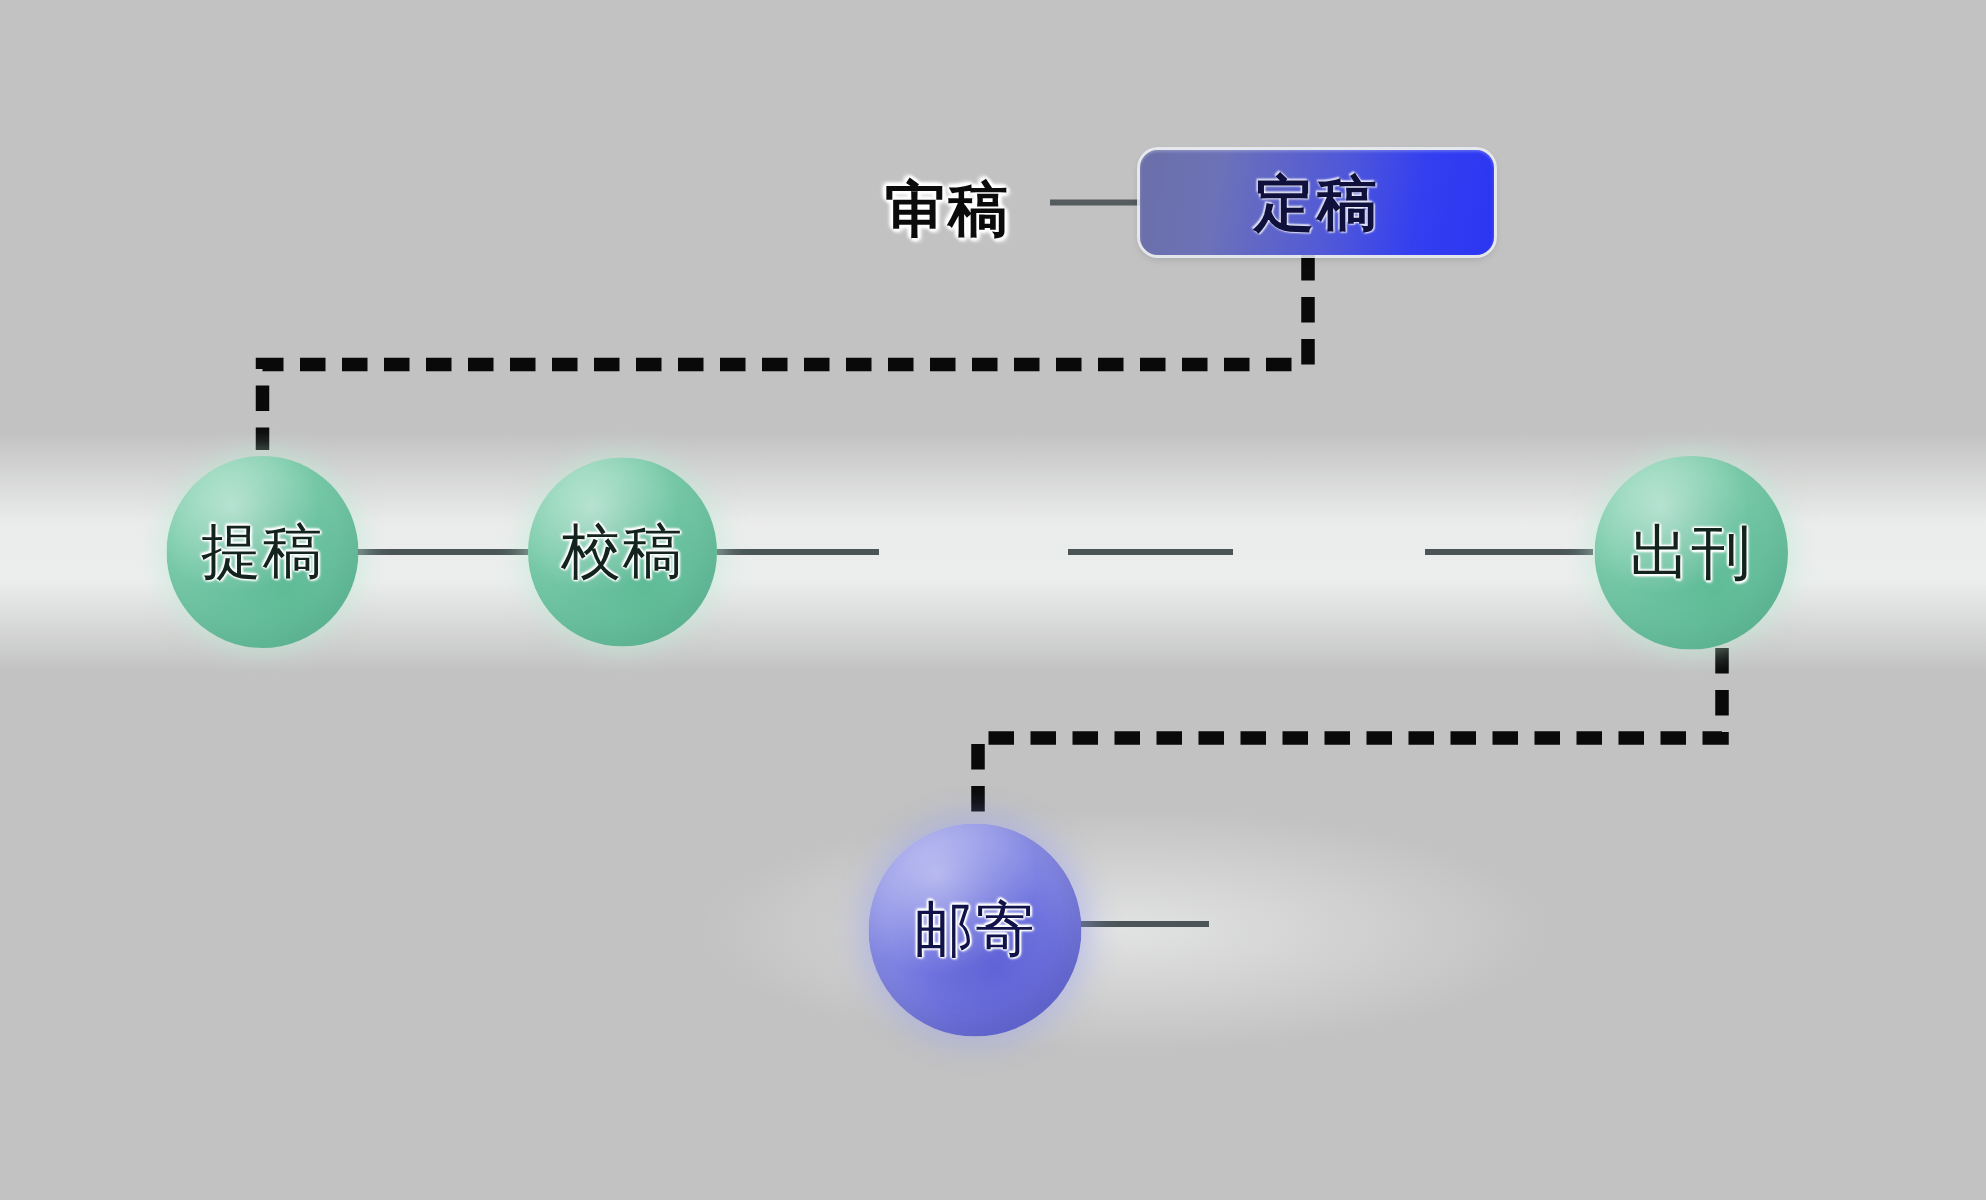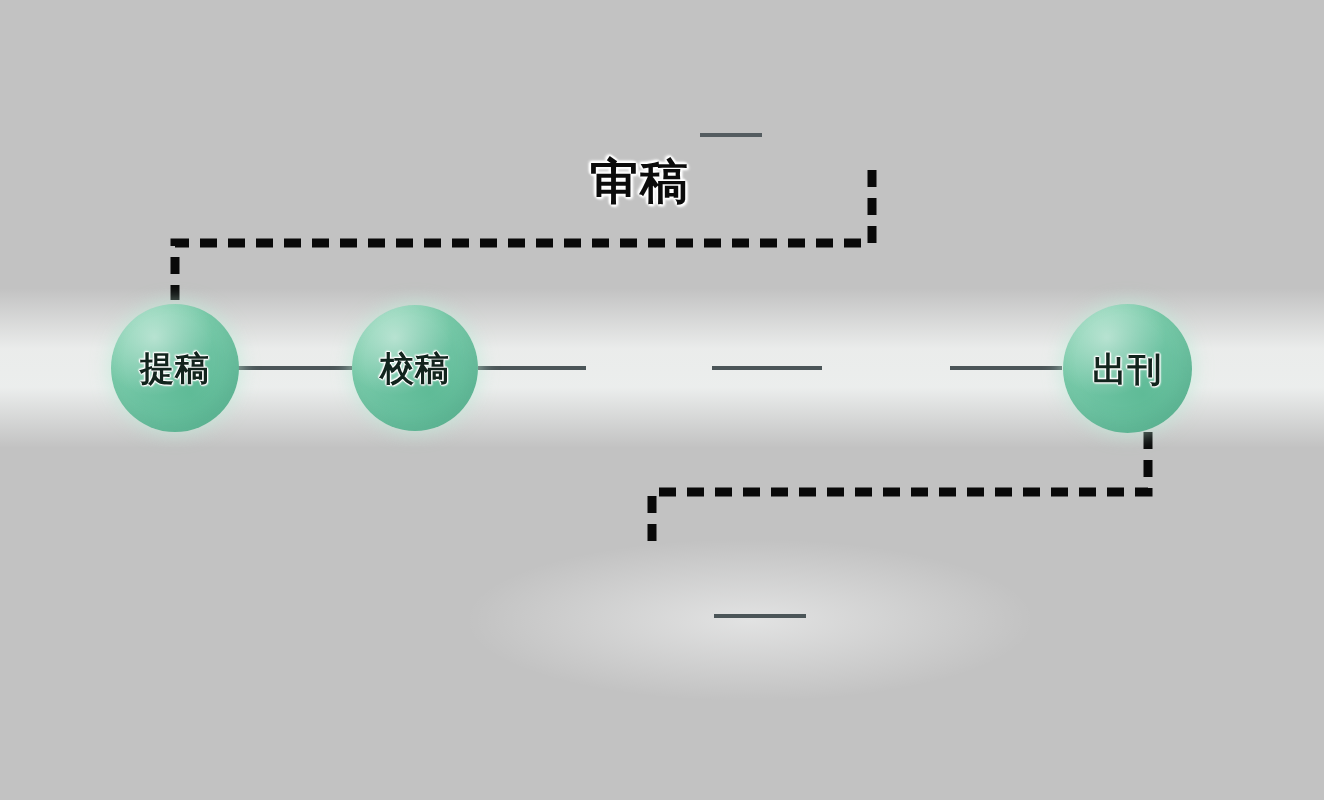--- a/index.html
+++ b/index.html
@@ -26,22 +26,22 @@
 
   svg.layer{position:absolute;left:0;top:0;width:1324px;height:800px;overflow:visible;}
   svg.layer.under{z-index:1;}
 
   .node{
     position:absolute;border-radius:50%;
     display:flex;align-items:center;justify-content:center;
     z-index:2;
   }
   .node .lbl{
-    font-weight:700;
-    font-size:34px;
+    font-weight:400;
+    font-size:40px;
     letter-spacing:1px;
     line-height:1;
     white-space:nowrap;
     text-shadow:
       0 0 2px #ffffff,
       1px 0 1px #ffffff, -1px 0 1px #ffffff,
       0 1px 1px #ffffff, 0 -1px 1px #ffffff,
       1px 1px 2px #ffffff, -1px -1px 2px #ffffff;
   }
   .node.green{
@@ -76,28 +76,27 @@
   }
   .boxnode .lbl{
     font-weight:700;font-size:40px;letter-spacing:2px;color:#10103c;white-space:nowrap;
     text-shadow:
       0 0 2px rgba(255,255,255,.85),
       1px 1px 1px rgba(255,255,255,.7), -1px -1px 1px rgba(255,255,255,.7);
   }
 
   .freelabel{
     position:absolute;
-    font-weight:700;font-size:48px;letter-spacing:2px;
+    font-weight:700;font-size:40px;letter-spacing:2px;
     color:#0b0b0b;white-space:nowrap;z-index:2;
     text-shadow:
       0 0 3px #ffffff,
       2px 0 2px #ffffff, -2px 0 2px #ffffff,
       0 2px 2px #ffffff, 0 -2px 2px #ffffff,
       2px 2px 3px #ffffff, -2px -2px 3px #ffffff;
-    margin-top: 38px;
   }
 </style>
 </head>
 <body>
 
 <div id="stage">
 
   <div class="wash-row"></div>
   <div class="wash-bottom"></div>
 
@@ -110,32 +109,38 @@
     <line x1="712" y1="368" x2="822" y2="368" stroke="#4b5558" stroke-width="4"></line>
     <line x1="950" y1="368" x2="1062" y2="368" stroke="#4b5558" stroke-width="4"></line>
 
     <line x1="714" y1="616" x2="806" y2="616" stroke="#4b5558" stroke-width="4"></line>
 
     <polyline points="872,170 872,243 175,243 175,300" fill="none" stroke="#090909" stroke-width="9" stroke-dasharray="17 11" stroke-linecap="butt"></polyline>
 
     <polyline points="1148,432 1148,492 652,492 652,552" fill="none" stroke="#090909" stroke-width="9" stroke-dasharray="17 11" stroke-linecap="butt"></polyline>
   </svg>
 
+  <div class="boxnode" style="left:760px;top:100px;width:236px;height:70px;">
+    <span class="lbl">定稿</span>
+  </div>
 
   <div class="freelabel" style="left:590px;top:112px;">审稿</div>
 
   <div class="node green" style="left:111px;top:304px;width:128px;height:128px;">
     <span class="lbl">提稿</span>
   </div>
 
   <div class="node green" style="left:352px;top:305px;width:126px;height:126px;">
     <span class="lbl">校稿</span>
   </div>
 
 
 
   <div class="node green" style="left:1063px;top:304px;width:129px;height:129px;">
     <span class="lbl">出刊</span>
   </div>
 
+  <div class="node violet" style="left:579px;top:549px;width:142px;height:142px;">
+    <span class="lbl">邮寄</span>
+  </div>
 
 
 </div>
 
 </body></html>

